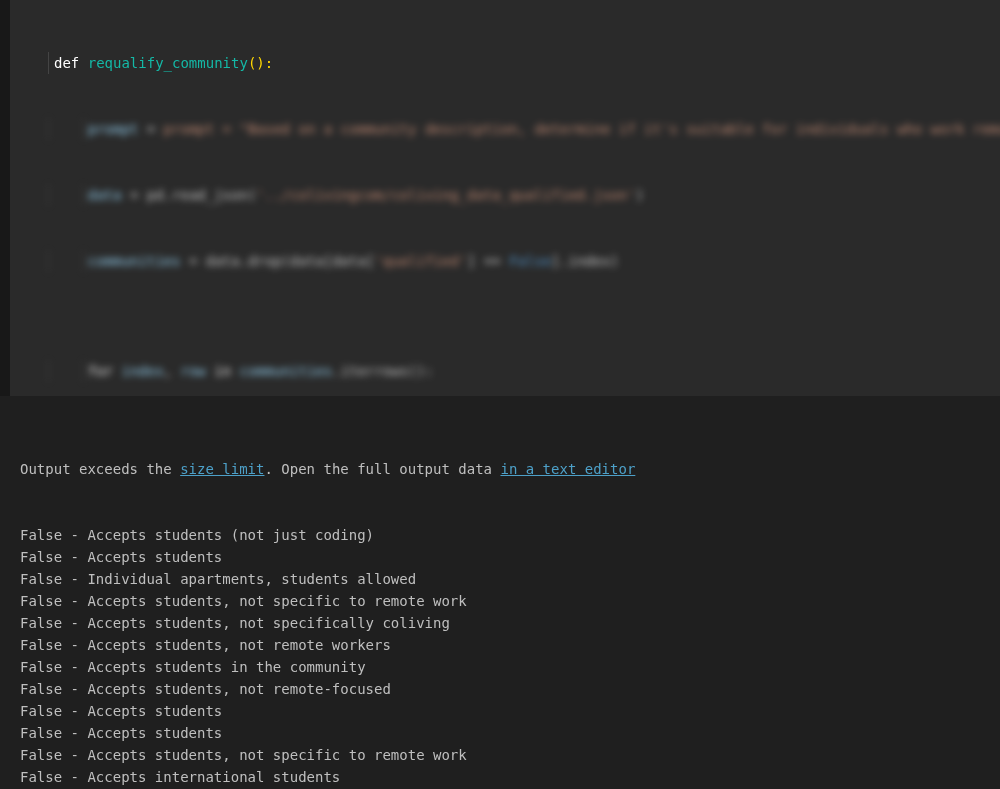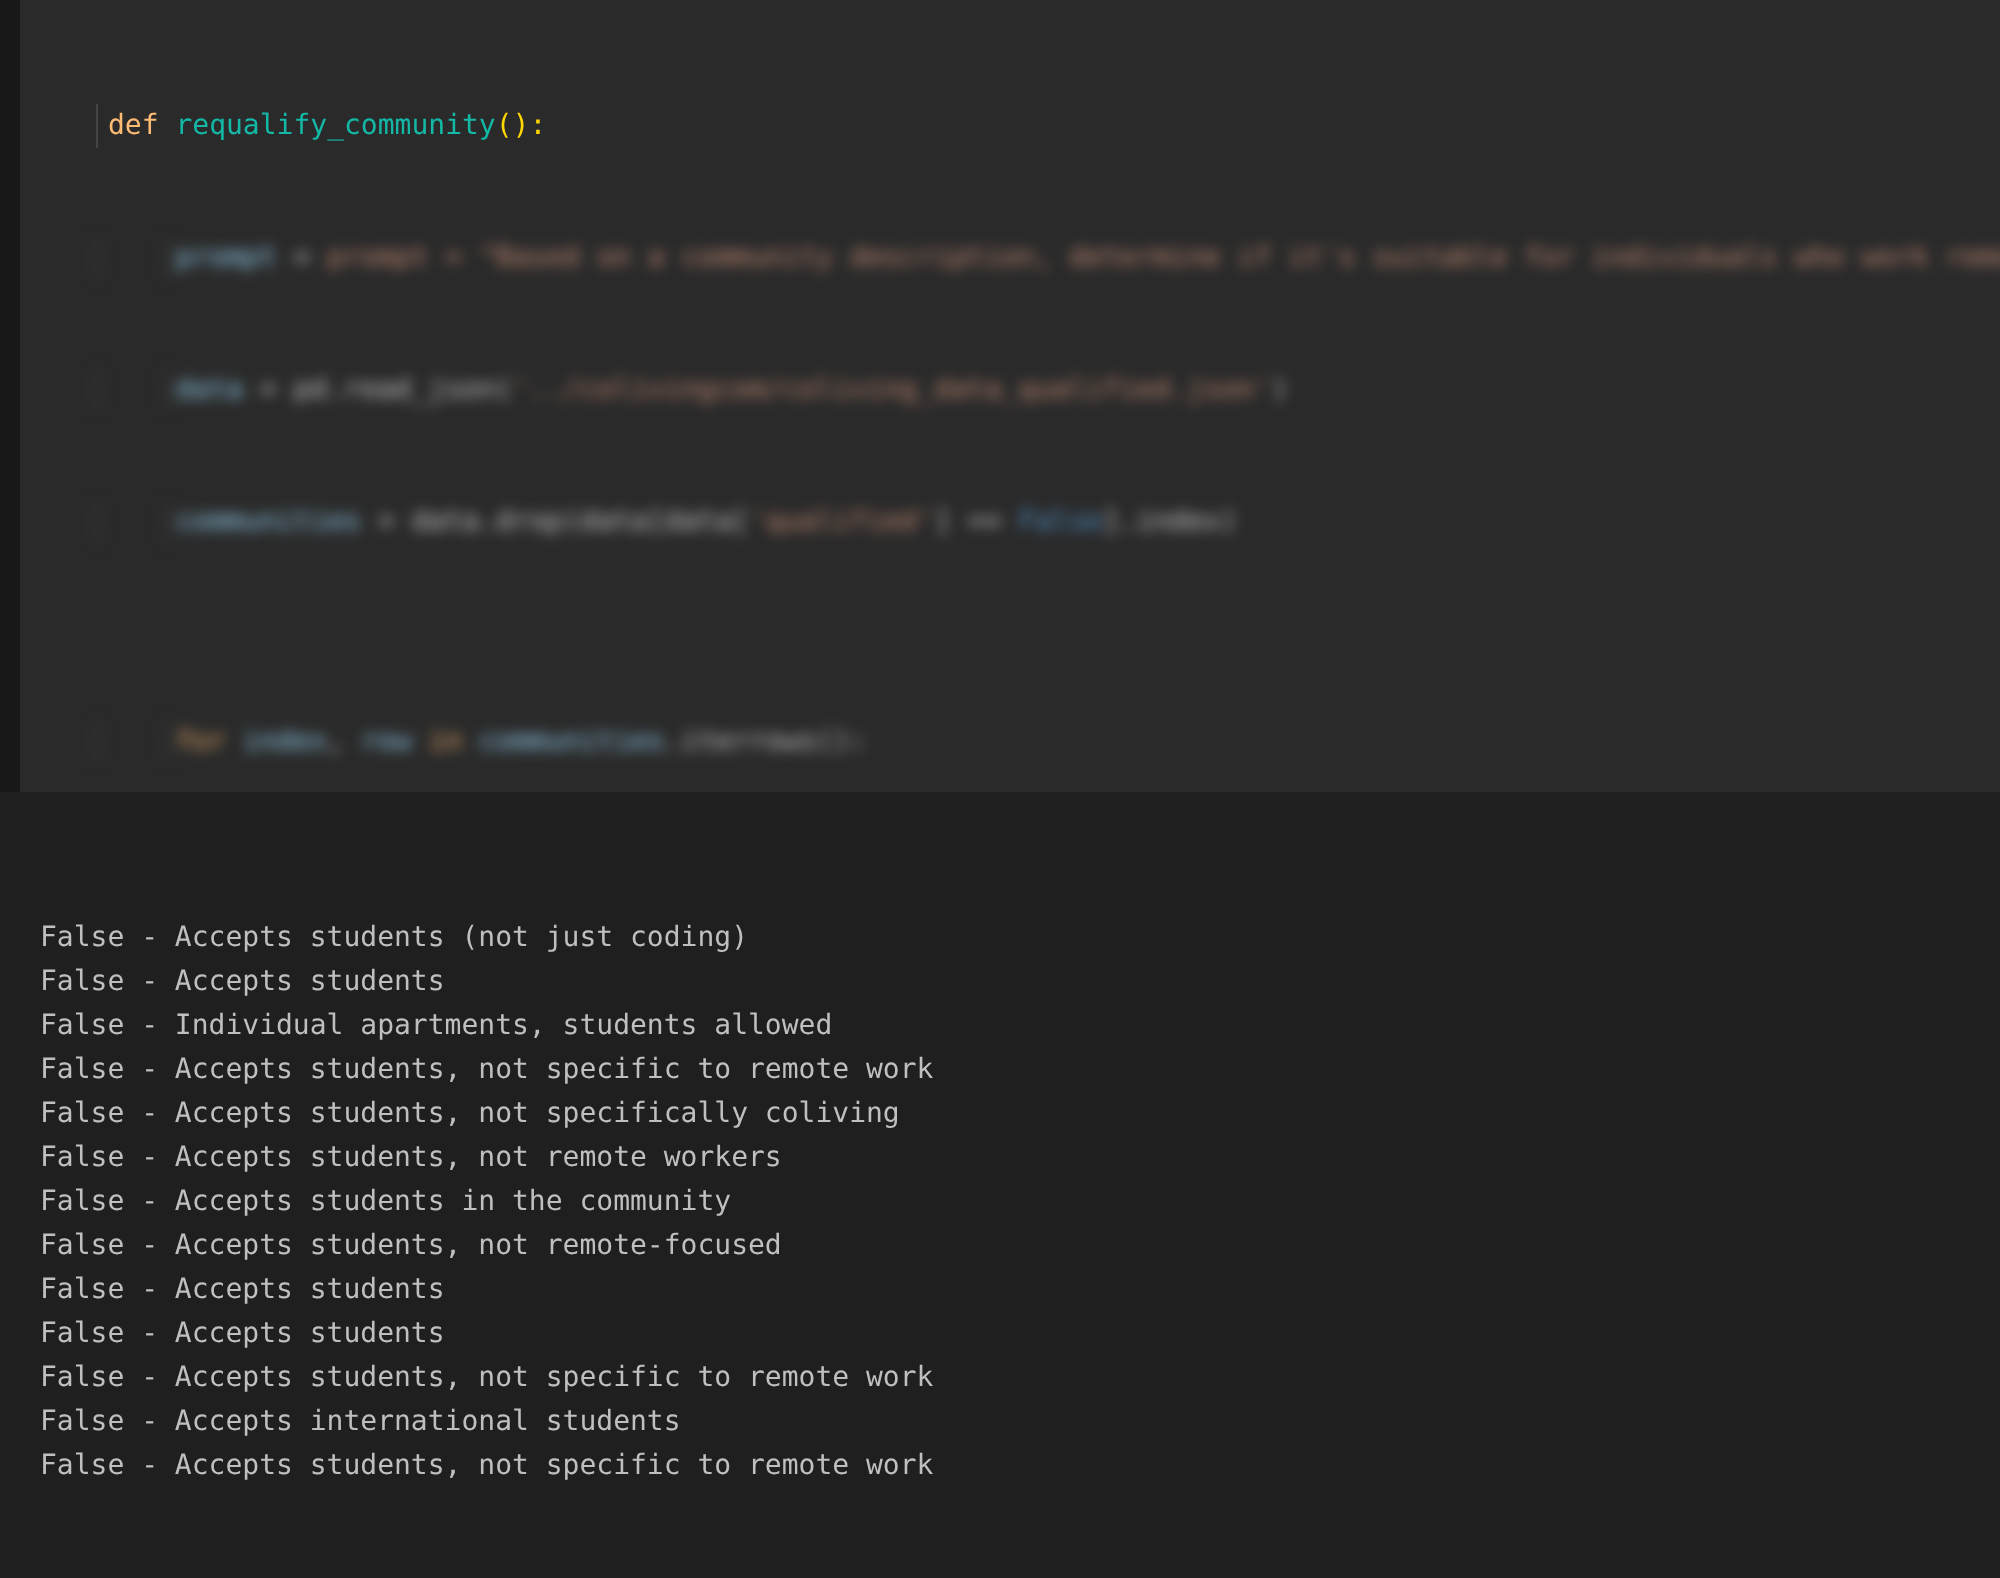--- a/index.html
+++ b/index.html
@@ -36,21 +36,21 @@
   .code {
     padding-left: 44px;
     line-height: 22px;
     white-space: pre;
     color: #d4d4d4;
   }
   .code .line { display: block; position: relative; }
   .guide1 { border-left: 1px solid #444; position:absolute; left:-6px; top:0; bottom:0;}
   .guide2 { border-left: 1px solid #444; position:absolute; left:29px; top:0; bottom:0;}
   
-  .kw  { color: #fdba74; text-align: right; }
+  .kw  { color: #ffffff; text-align: right; }
   .fn  { color: #14b8a6; }
   .par { color: #ffd700; }
   .op  { color: #d4d4d4; }
   .str { color: #ce9178; }
   .var { color: #9cdcfe; }
   .cst { color: #569cd6; }
 
   .blurred {
     filter: blur(3.5px);
     opacity: 0.90;
@@ -91,14 +91,15 @@
     
     
     <span class="line blurred"><span class="guide1"></span><span class="guide2"></span></span>
     
     <span class="line"><span class="guide1"></span></span>
     
   </div>
 </div>
 
 <div class="output-area">
+  <span class="output-line"><span>Output exceeds the </span><a href="#">size limit</a><span>. Open the full output data </span><a href="#">in a text editor</a></span>
   <span id="output-lines"><span class="output-line">False - Accepts students (not just coding)</span><span class="output-line">False - Accepts students</span><span class="output-line">False - Individual apartments, students allowed</span><span class="output-line">False - Accepts students, not specific to remote work</span><span class="output-line">False - Accepts students, not specifically coliving</span><span class="output-line">False - Accepts students, not remote workers</span><span class="output-line">False - Accepts students in the community</span><span class="output-line">False - Accepts students, not remote-focused</span><span class="output-line">False - Accepts students</span><span class="output-line">False - Accepts students</span><span class="output-line">False - Accepts students, not specific to remote work</span><span class="output-line">False - Accepts international students</span><span class="output-line">False - Accepts students, not specific to remote work</span></span>
 </div>
 
 </body></html>

